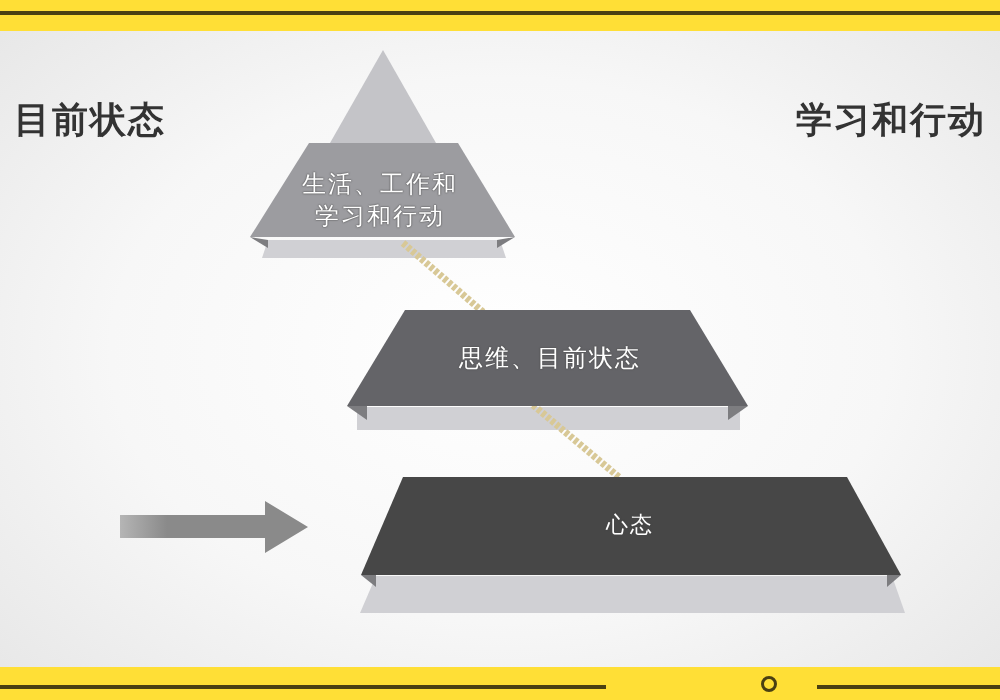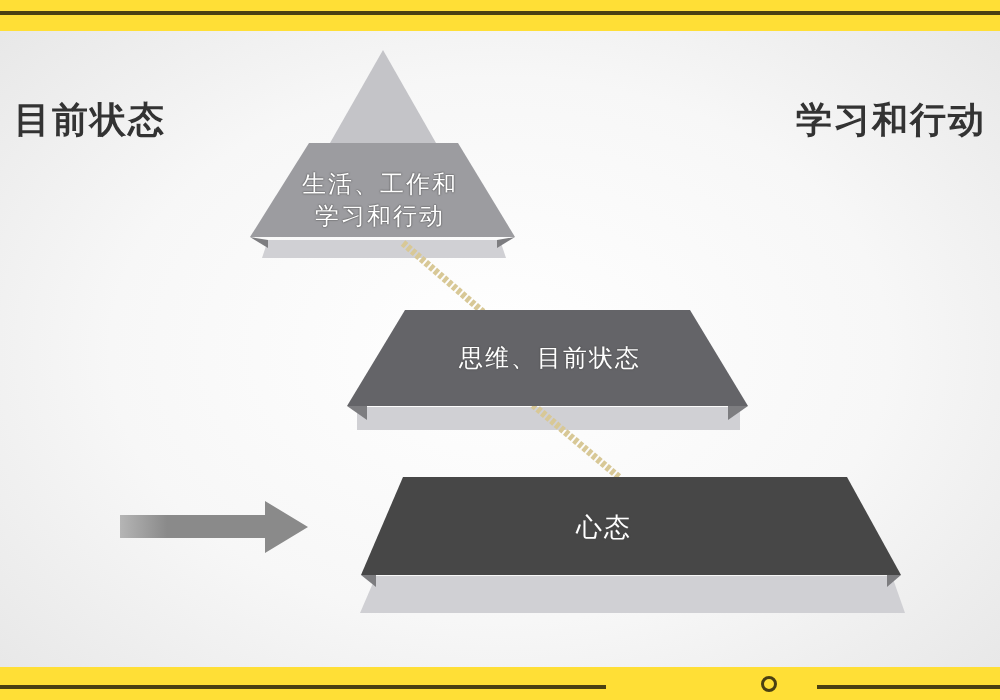--- a/index.html
+++ b/index.html
@@ -13,21 +13,21 @@
   .bottom-band .line-left { position:absolute; left:0; width:606px; top:18px; height:4px; background:#4a4012; }
   .bottom-band .line-right { position:absolute; left:817px; right:0; top:18px; height:4px; background:#4a4012; }
   .bottom-band .circle { position:absolute; left:761px; top:9px; width:16px; height:16px; border:3px solid #4a4012; border-radius:50%; box-sizing:border-box; }
   .heading { position:absolute; top:96px; font-size:36px; font-weight:bold; color:#333; letter-spacing:2px; }
   .heading.left { left:14px;text-align:right; }
   .heading.right { right:14px; }
   svg.diagram { position:absolute; left:0; top:0; }
   .label { position:absolute; color:#fff; text-align:center; text-shadow: 0 0 2px #555, 0 0 1px #333; letter-spacing:2px; }
   .label-top { left:280px; top:168px; width:200px; font-size:24px; line-height:32px; }
   .label-mid { left:400px; top:342px; width:300px; font-size:24px; }
-  .label-bot { left:534px; top:510px; width:140px; font-size:26px; }
+  .label-bot { left:560px; top:510px; width:140px; font-size:22px; }
 </style>
 </head>
 <body>
 
 <div class="band top-band">
   <div class="line"></div>
 </div>
 
 <div class="heading left">目前状态</div>
 <div class="heading right">学习和行动</div>

